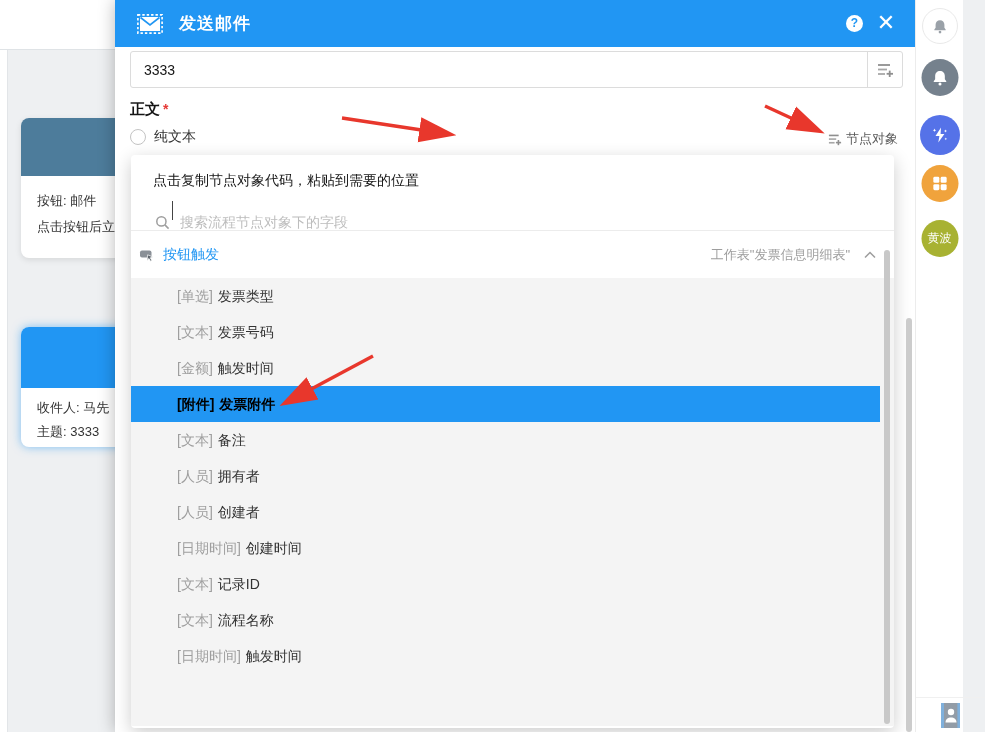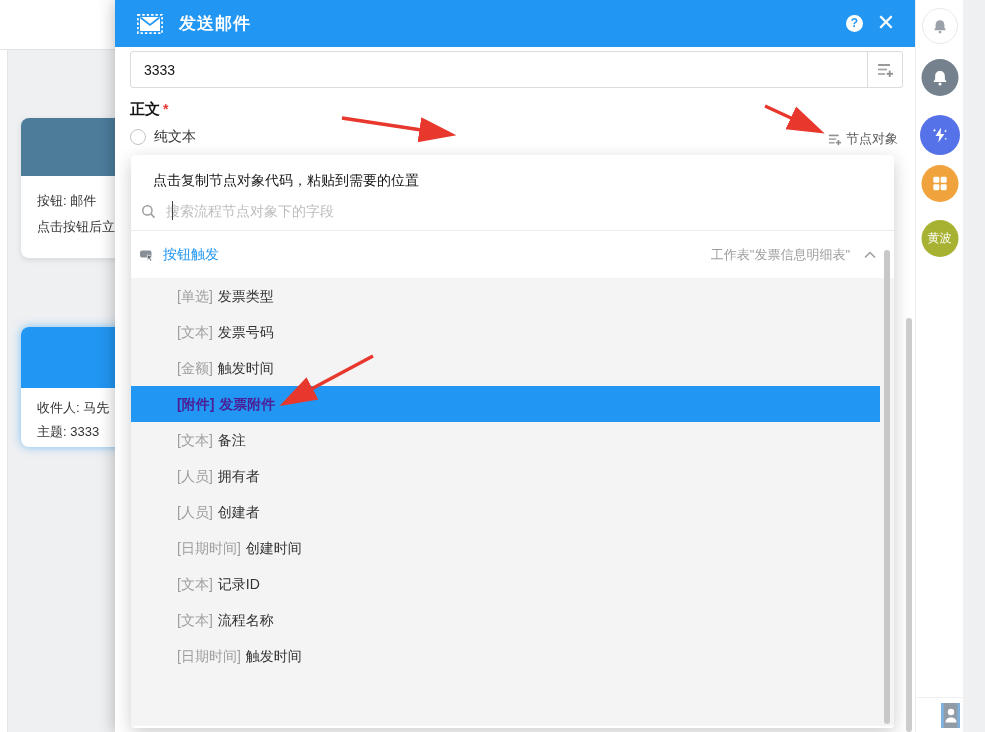--- a/index.html
+++ b/index.html
@@ -47,36 +47,36 @@
   .radio .lbl { margin-left:8px; font-size:14px; color:#333; }
   .radio-plain { left:0; top:2px; }
   .radio-rich { left:351px; top:2px; }
 
   .node-object-btn { position:absolute; right:17px; top:130px; display:flex; align-items:center; gap:4px; cursor:pointer; }
   .node-object-btn span { font-size:13px; color:#5a5a5a; }
 
   
   .dropdown { position:absolute; left:16px; top:155px; width:763px; height:573px; background:#fff; border-radius:4px; box-shadow:0 5px 18px rgba(0,0,0,.20); overflow:hidden; z-index:3; }
   .dd-hint { padding:17px 0 0 22px; font-size:14px; color:#151515; }
-  .dd-search { position:relative; height:38px; margin-top:2px; display:flex; align-items:center; padding-left:10px; }
+  .dd-search { position:relative; height:38px; margin-top:2px; display:flex; align-items:flex-end; padding-left:24px; }
   .dd-search input { border:none; outline:none; flex:1; margin-left:10px; font-size:14px; color:#333; font-family:inherit; }
   .dd-search input::placeholder { color:#bdbdbd; }
   .caret { position:absolute; left:41px; top:9px; width:1px; height:19px; background:#444; }
   .dd-divider { height:1px; background:#ececec; }
   .group-row { height:47px; display:flex; align-items:center; padding:0 18px 0 8px; background:#fff; }
   .group-label { margin-left:9px; font-size:14px; color:var(--primary); cursor:pointer; }
   .group-right { margin-left:auto; font-size:13px; color:#9e9e9e; }
   .group-chevron { margin-left:14px; cursor:pointer; display:flex; }
 
   .field-list { position:relative; height:448px; background:#f4f4f4; overflow:hidden; }
   .row { height:36px; line-height:36px; padding-left:46px; font-size:14px; white-space:nowrap; cursor:pointer; width:749px; }
   .row .tag { color:#9e9e9e; }
   .row .nm { color:#333; margin-left:5px; }
   .row.selected { background:var(--primary); font-weight:bold; }
-  .row.selected .tag, .row.selected .nm { color:#4c1d95; }
+  .row.selected .tag, .row.selected .nm { color:#000000; }
 
   .dd-scrollbar { position:absolute; left:753px; top:95px; width:6px; height:474px; border-radius:3px; background:#c8c8c8; z-index:4; cursor:pointer; }
   .modal-scrollbar { position:absolute; left:791px; top:318px; width:6px; height:414px; border-radius:3px; background:#cccccc; z-index:4; cursor:pointer; }
 
   
   .sidebar { position:absolute; left:915px; top:0; width:48px; height:732px; background:#fff; border-left:1px solid #ececec; z-index:5; }
   .sb-btn { position:absolute; left:50%; transform:translateX(-50%); border-radius:50%; display:flex; align-items:center; justify-content:center; cursor:pointer; }
   .sb-bell-outline { top:8px; width:36px; height:36px; background:#fff; border:1px solid #e9e9e9; }
   .sb-bell-filled { top:59px; width:37px; height:37px; background:#75818d; }
   .sb-ai { top:115px; width:40px; height:40px; background:var(--ai-blue); }

